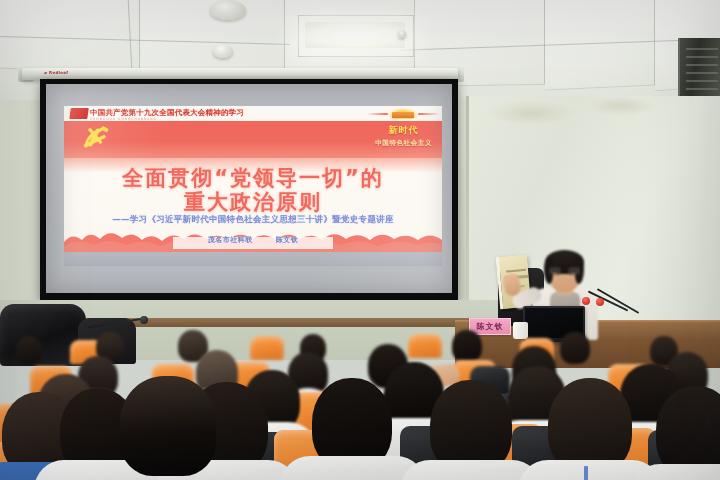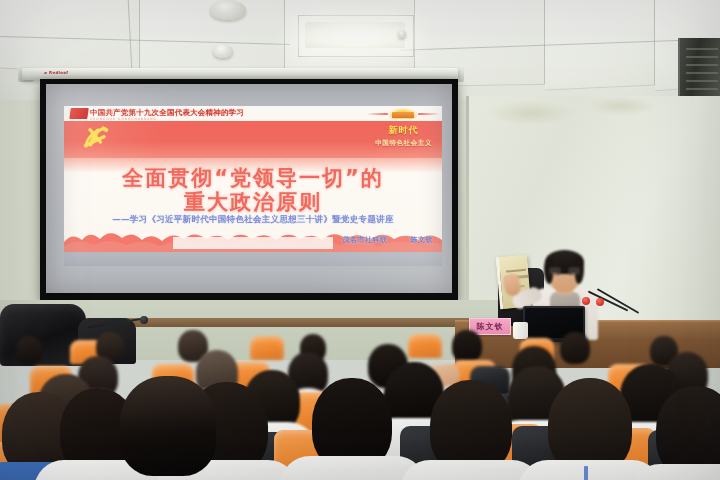--- a/index.html
+++ b/index.html
@@ -184,21 +184,21 @@
   .mountains {
     position:absolute; left:0; bottom:14px; width:100%; height:26px;
   }
   .mountains svg { width:100%; height:100%; display:block; }
   .ground {
     position:absolute; left:0; bottom:0; width:100%; height:14px;
     background:linear-gradient(180deg,#b6b9c0,#aeb1b9);
   }
   .credit {
     position:absolute; left:0; bottom:20px; width:100%;
-    text-align:right; z-index:4;
+    text-align:center; z-index:4;
   }
   .credit span {
     display:inline-block; font-size:7px; font-weight:bold; color:#6f7fc9;
     letter-spacing:.5px; margin:0 9px;
     text-shadow:0 0 2px rgba(235,240,255,.9);
   }
   .credit-plate {
     position:absolute; left:50%; bottom:17px; transform:translateX(-50%);
     width:160px; height:12px; background:rgba(252,248,244,.85); z-index:3;
   }

